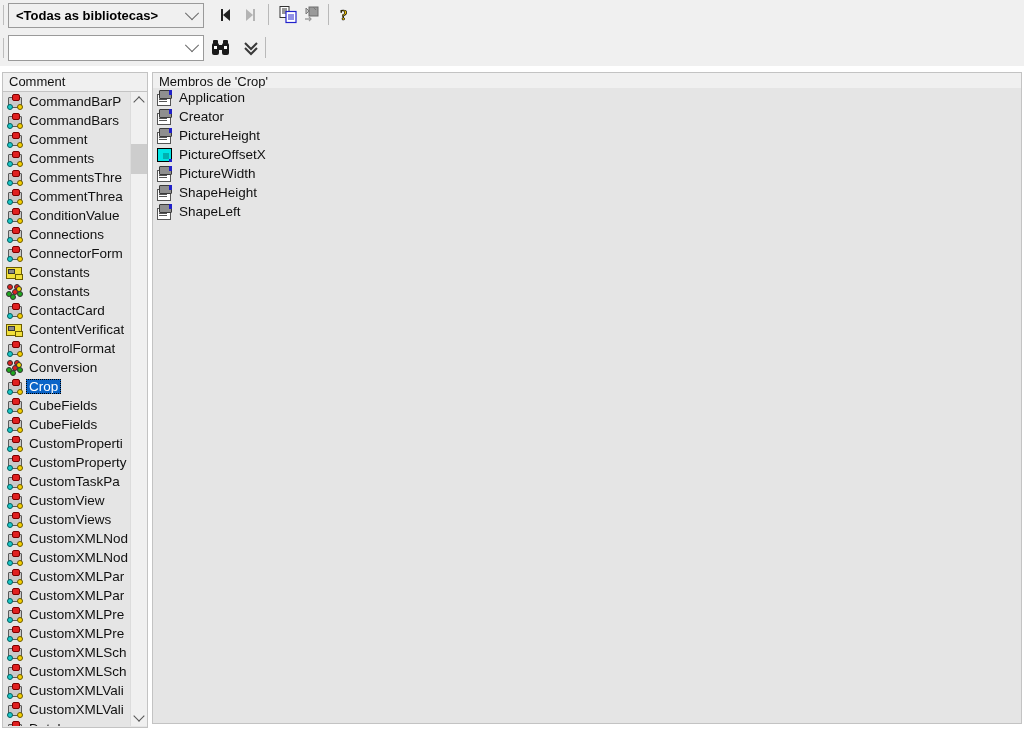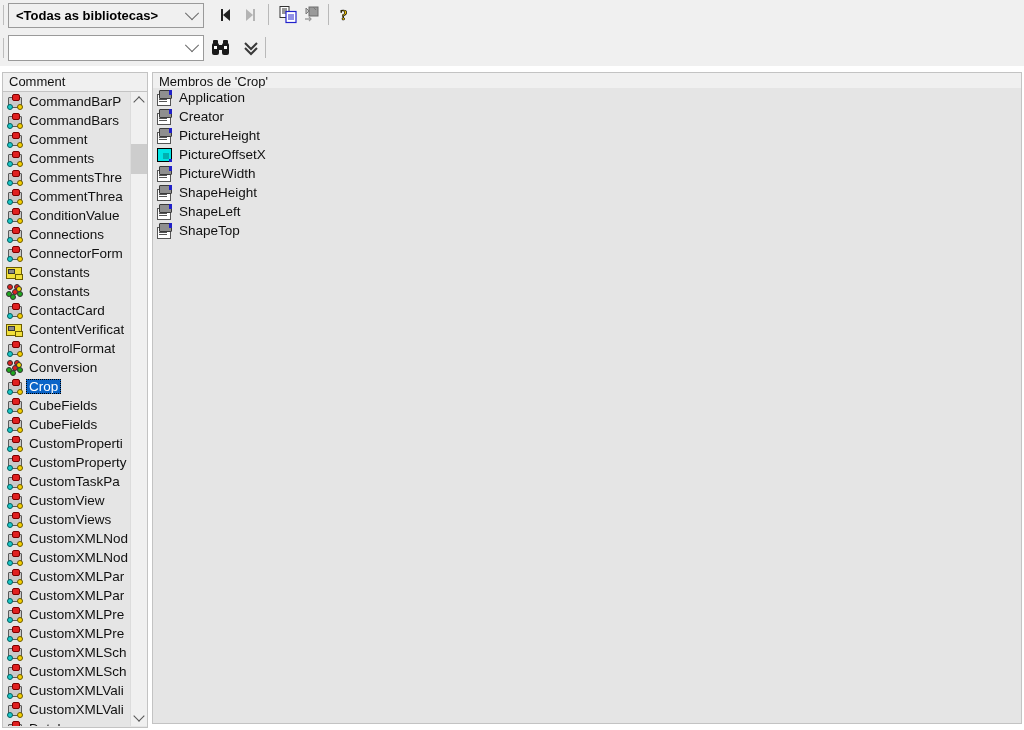--- a/index.html
+++ b/index.html
@@ -899,30 +899,16 @@
                 <b></b>
                 <b></b>
                 <b></b>
               </span>
               <span class="hand"></span>
               <span class="bluedot"></span>
             </span>
           </span>
           <span class="label">ShapeLeft</span>
         </div>
-        <div class="row">
-          <span class="icon-wrap">
-            <span class="ic-prop">
-              <span class="card">
-                <b></b>
-                <b></b>
-                <b></b>
-              </span>
-              <span class="hand"></span>
-              <span class="bluedot"></span>
-            </span>
-          </span>
-          <span class="label">ShapeTop</span>
-        </div>
       </div>
   </div>
 
 </div>
 
 </body></html>

